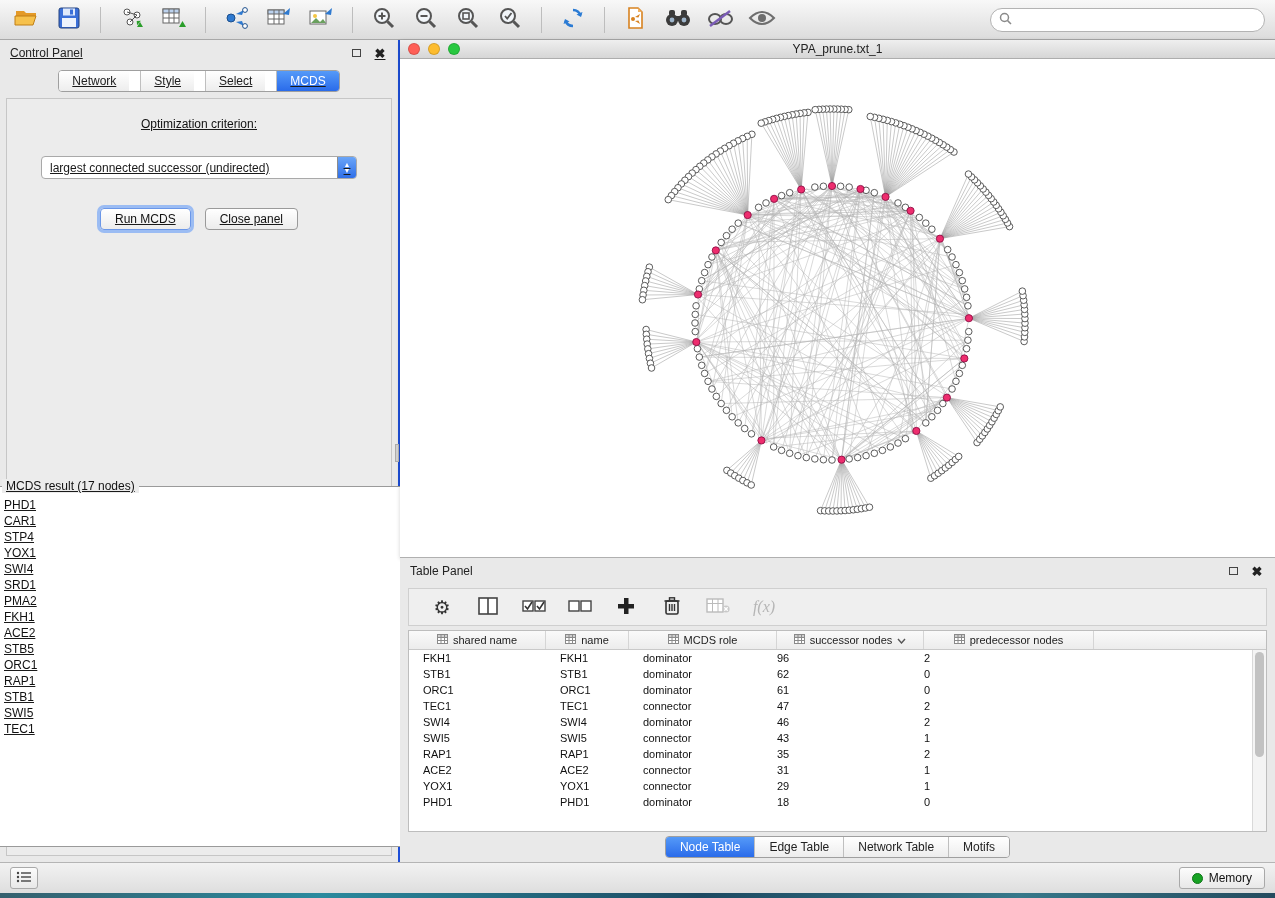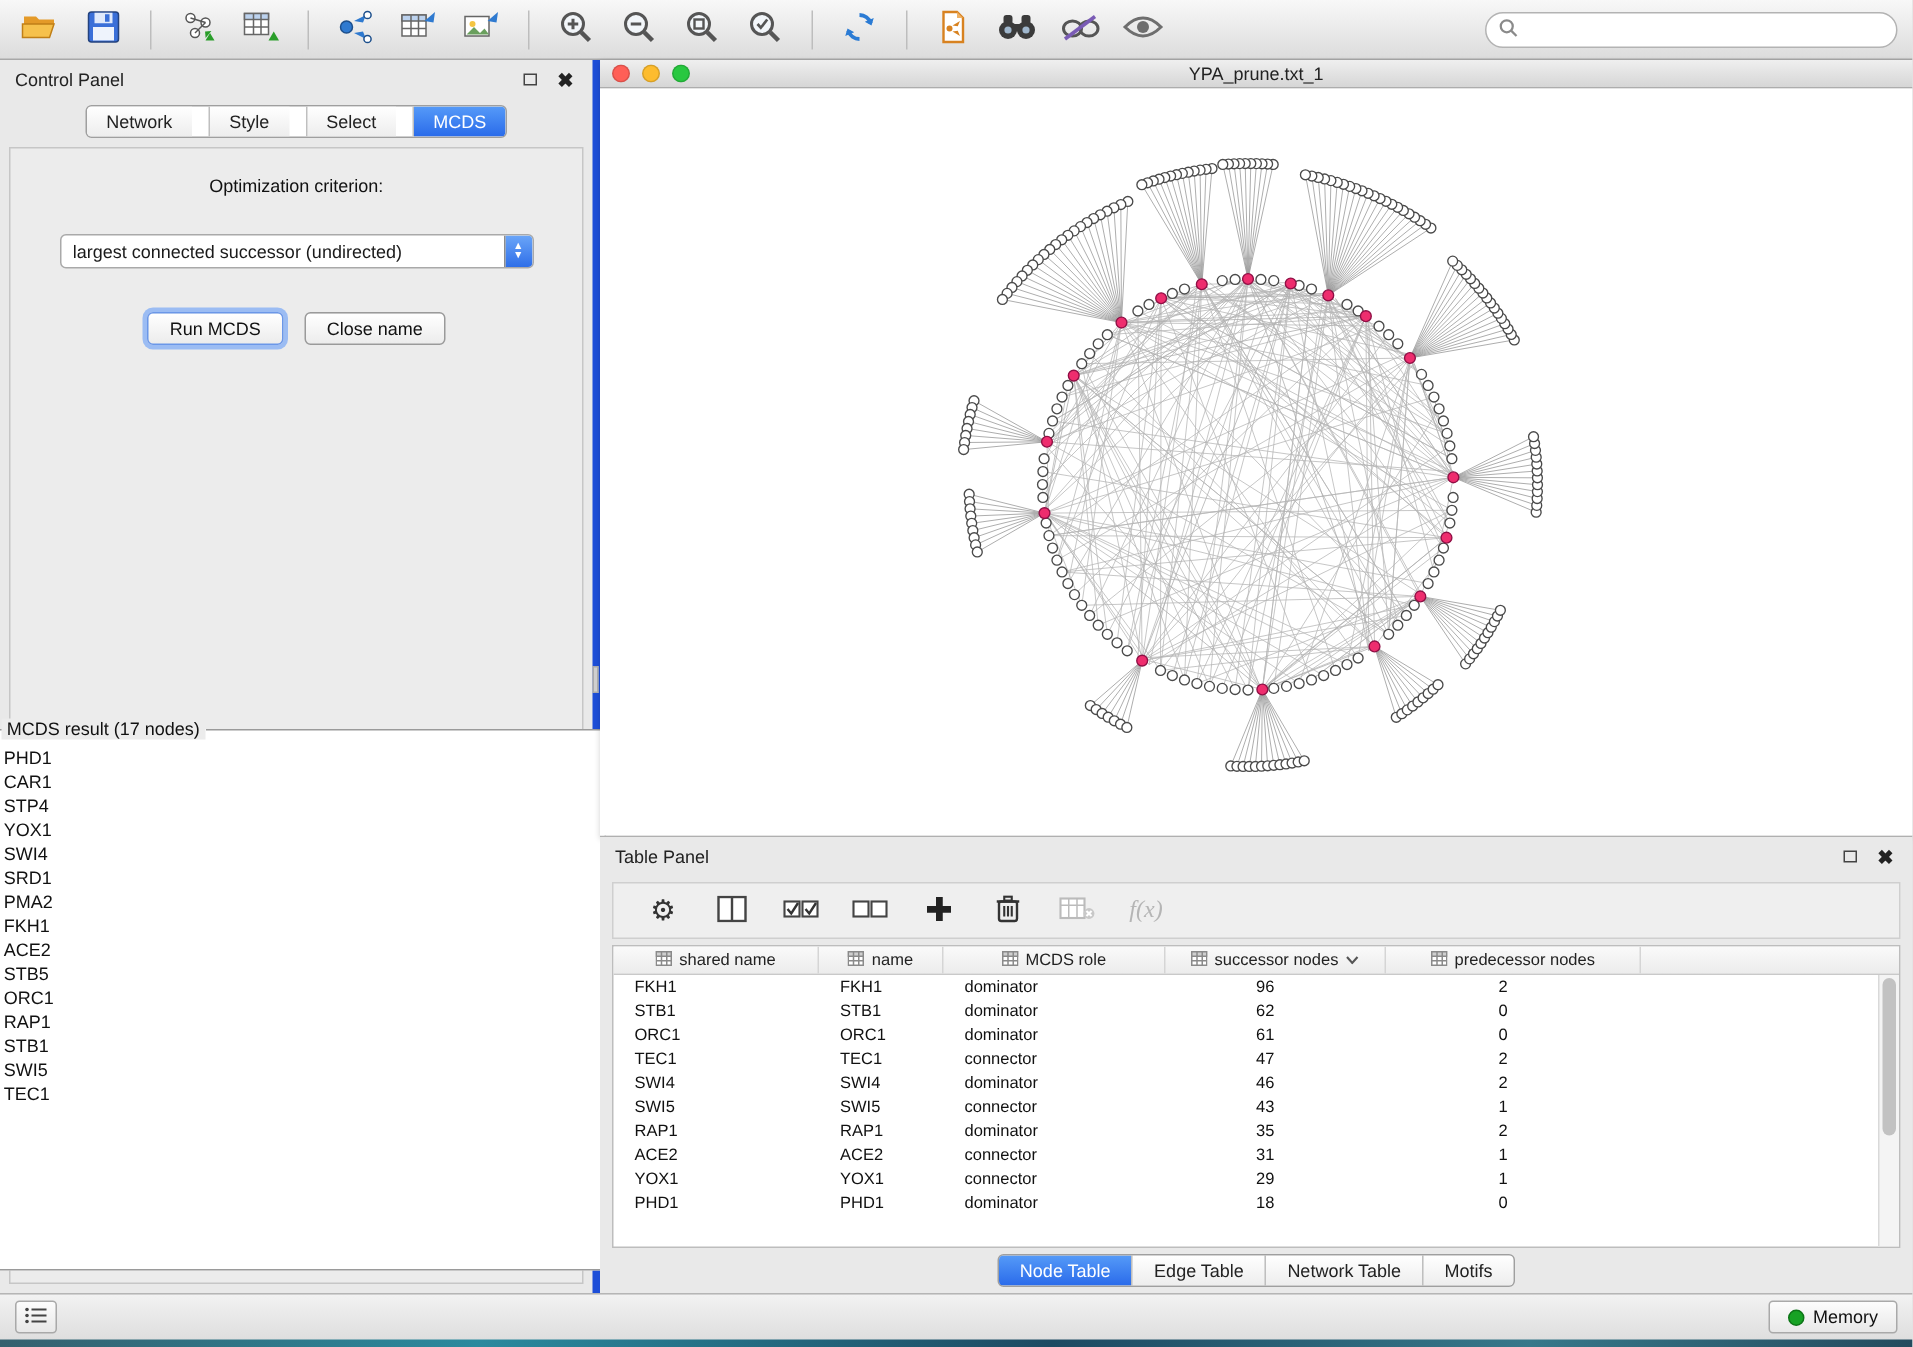--- a/index.html
+++ b/index.html
@@ -12,21 +12,21 @@
   .tb-btn { width:34px; height:32px; display:flex; align-items:center; justify-content:center; border-radius:4px; }
   .tb-sep { width:1px; height:26px; background:#bdbdbd; margin:0 6px; }
   .search-box { margin-left:auto; width:275px; height:24px; background:#fff; border:1px solid #b3b3b3;
                 border-radius:12px; display:flex; align-items:center; padding:0 8px; gap:6px; }
   .search-box input { border:none; outline:none; flex:1; font-size:12px; background:transparent; font-family:"Liberation Sans",sans-serif;}
 
   
   .main { display:flex; height:822px; background:#e2e2e2; }
 
   
-  .control-panel { width:400px; background:#e9e9e9; border-right:5px solid #1d4ed8; display:flex; flex-direction:column; }
+  .control-panel { width:400px; background:#e9e9e9; border-right:2px solid #1d4ed8; display:flex; flex-direction:column;text-decoration:underline; }
   .panel-titlebar { height:26px; display:flex; align-items:center; padding:0 10px; font-size:12px; color:#222; }
   .panel-titlebar .spacer { flex:1; }
   .wicon { width:16px; height:14px; display:flex; align-items:center; justify-content:center; margin-left:8px; color:#333; font-size:11px; }
   .float-glyph { width:9px; height:8px; border:1.5px solid #444; display:inline-block; }
   .close-glyph { font-weight:bold; font-size:13px; color:#222; line-height:1; }
 
   .cp-tabs { display:flex; justify-content:center; margin:4px 0 6px 0; }
   .cp-tabs-inner { display:inline-flex; border:1px solid #9f9f9f; border-radius:4px; overflow:hidden; background:#fff;gap:11px; }
   .cp-tab { padding:3px 13px; font-size:12px; background:linear-gradient(#ffffff,#ededed); border-left:1px solid #bfbfbf; cursor:default; color:#222;}
   .cp-tab:first-child { border-left:none; }
@@ -66,21 +66,21 @@
   .fx-label { font-family:"Liberation Serif",serif; font-style:italic; font-size:16px; color:#b5b5b5; }
   .gear-char { font-size:19px; color:#333; }
 
   .table-wrap { flex:1; margin:4px 8px 0 8px; background:#fff; border:1px solid #bdbdbd; position:relative; overflow:hidden; }
   .tbl-header { display:grid; grid-template-columns:137px 83px 148px 147px 170px 1fr; height:19px;
                 background:linear-gradient(#fafafa,#ececec); border-bottom:1px solid #c9c9c9; }
   .th { display:flex; align-items:center; justify-content:center; gap:5px; font-size:11px; color:#222; border-right:1px solid #d5d5d5; overflow:hidden;}
   .tbl-body { position:absolute; top:19px; bottom:0; left:0; right:14px; overflow:hidden; }
   .tr { display:grid; grid-template-columns:137px 83px 148px 147px 170px 1fr; height:16px; }
   .td { font-size:11px; line-height:16px; padding-left:14px; color:#111; white-space:nowrap; overflow:hidden; }
-  .td.num { text-align:center; padding-right:14px; padding-left:0; }
+  .td.num { text-align:left; padding-right:14px; padding-left:0; }
   .vscroll { position:absolute; top:19px; right:0; bottom:0; width:14px; background:#f4f4f4; border-left:1px solid #d9d9d9; }
   .vscroll .thumb { position:absolute; top:2px; left:2px; width:9px; height:105px; background:#c2c2c2; border-radius:5px; }
 
   .table-tabs { height:30px; display:flex; justify-content:center; align-items:center; }
   .table-tabs-inner { display:inline-flex; border:1px solid #9f9f9f; border-radius:4px; overflow:hidden; }
   .t-tab { padding:3px 14px; font-size:12px; background:linear-gradient(#ffffff,#ededed); border-left:1px solid #bfbfbf; color:#222;}
   .t-tab:first-child { border-left:none; }
   .t-tab.active { background:linear-gradient(#559af8,#2a6bea); color:#fff; }
 
   
@@ -304,21 +304,21 @@
       <div class="opt-label">Optimization criterion:</div>
       <div class="combo">
         <span class="combo-text">largest connected successor (undirected)</span>
         <span class="combo-stepper">
             <span>▲</span>
             <span>▼</span>
           </span>
       </div>
       <div class="btn-row">
         <button class="btn default-focus">Run MCDS</button>
-        <button class="btn">Close name</button>
+        <button class="btn">Close panel</button>
       </div>
       <fieldset class="mcds-fieldset">
         <legend>MCDS result (17 nodes)</legend>
         <div class="mcds-list" id="mcds-list">
             <div class="mcds-item">PHD1</div>
             <div class="mcds-item">CAR1</div>
             <div class="mcds-item">STP4</div>
             <div class="mcds-item">YOX1</div>
             <div class="mcds-item">SWI4</div>
             <div class="mcds-item">SRD1</div>

